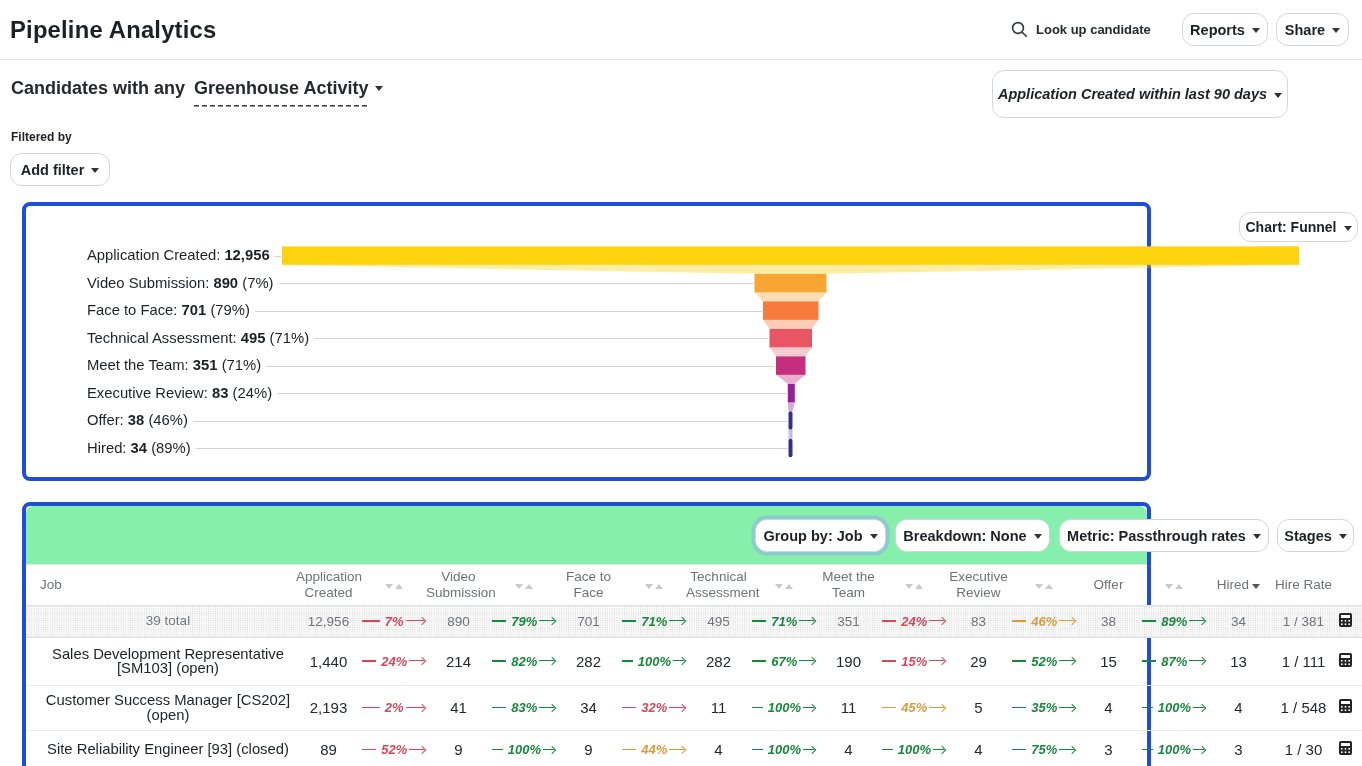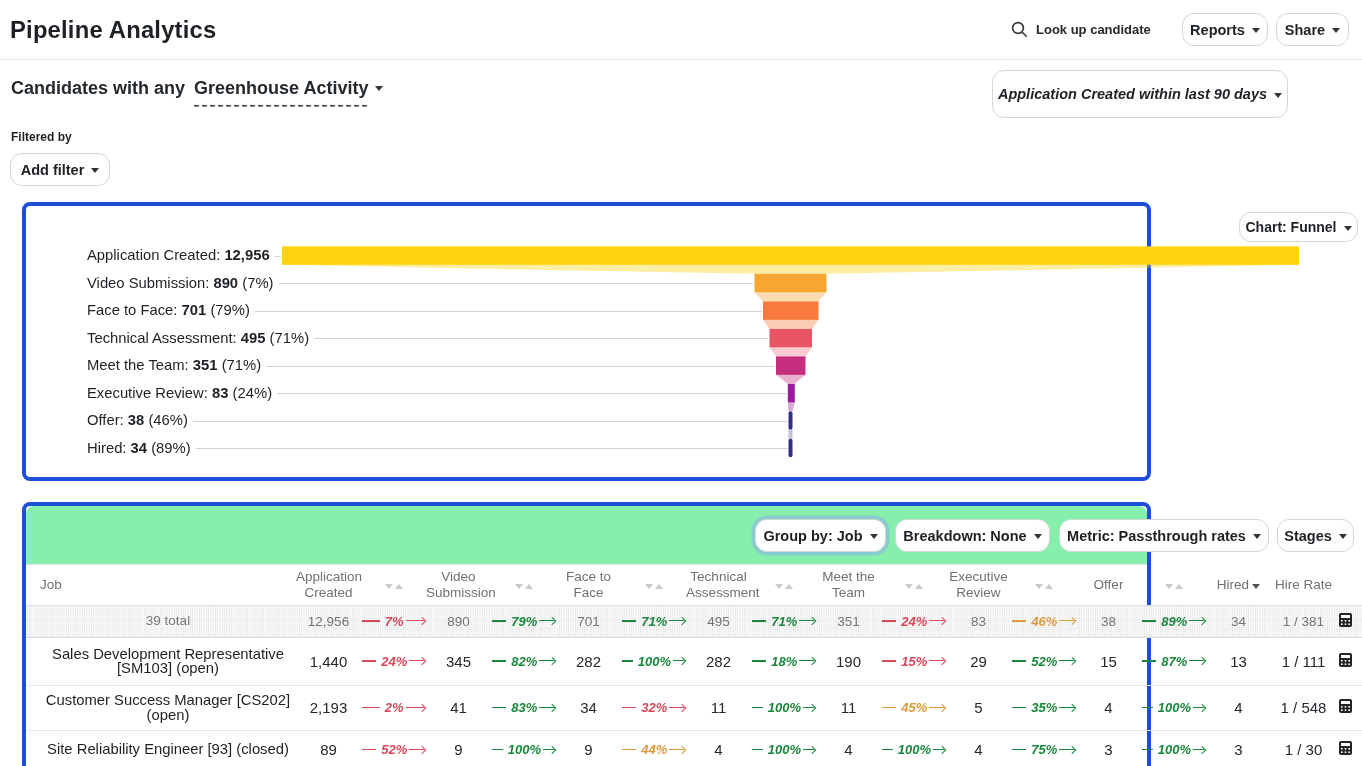--- a/index.html
+++ b/index.html
@@ -275,41 +275,41 @@
       <tr class="datarow" style="height:48px;">
         <td class="job">Sales Development Representative [SM103] (open)</td>
         <td>1,440</td>
           <td>
             <span class="pt red">
               <span class="l"></span>
               <span class="t">24%</span>
               <span class="arr"></span>
             </span>
           </td>
-        <td>345</td>
+        <td>214</td>
           <td>
             <span class="pt green">
               <span class="l"></span>
               <span class="t">82%</span>
               <span class="arr"></span>
             </span>
           </td>
         <td>282</td>
           <td>
             <span class="pt green">
               <span class="l"></span>
               <span class="t">100%</span>
               <span class="arr"></span>
             </span>
           </td>
         <td>282</td>
           <td>
             <span class="pt green">
               <span class="l"></span>
-              <span class="t">18%</span>
+              <span class="t">67%</span>
               <span class="arr"></span>
             </span>
           </td>
         <td>190</td>
           <td>
             <span class="pt red">
               <span class="l"></span>
               <span class="t">15%</span>
               <span class="arr"></span>
             </span>

